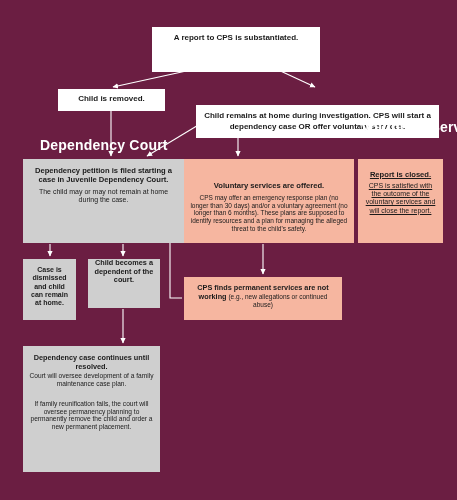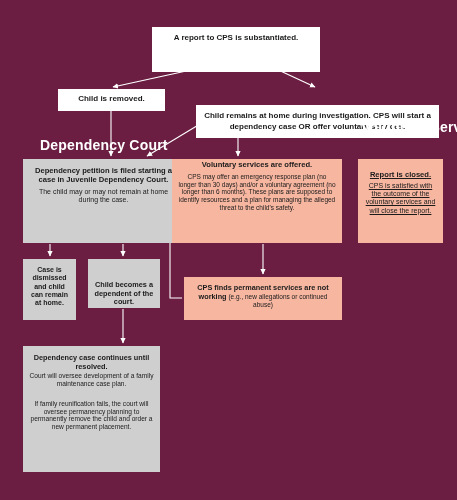--- a/index.html
+++ b/index.html
@@ -69,34 +69,34 @@
 
   #n-removed  { left:58px;  top:89px;  width:107px; height:22px; font-size:8px; padding-top:5px; }
   #n-removed .hd { font-size:8px; }
 
   #n-remains  { left:196px; top:105px;  width:243px; height:33px; font-size:8px; padding-top:6px; }
   #n-remains .hd { font-size:8px; line-height:1.35; }
 
   #n-petition { left:23px;  top:159px; width:161px; height:84px; font-size:7px; padding-top:8px; }
   #n-petition .hd { font-size:7.6px; margin-bottom:3px; }
 
-  #n-voluntary{ left:172px; top:159px; width:170px; height:84px; font-size:6.5px; padding-top:2px; }
+  #n-voluntary{ left:184px; top:159px; width:170px; height:84px; font-size:6.5px; padding-top:23px; }
   #n-voluntary .hd { font-size:7.6px; margin-bottom:3px; }
 
   #n-closed   { left:358px; top:159px; width:85px;  height:84px; font-size:7px; padding-top:12px;text-decoration:underline; }
   #n-closed .hd { font-size:7.6px; margin-bottom:2px; }
 
   #n-notwork  { left:184px; top:277px; width:158px; height:43px; font-size:6.5px; padding-top:7px; }
   #n-notwork .hd { font-size:7.3px; display:inline; }
   #n-notwork .bd { display:inline; }
 
   #n-dismissed{ left:23px;  top:259px; width:53px;  height:61px; font-size:7px; padding-top:7px; }
   #n-dismissed .hd { font-size:7px; }
 
-  #n-dependent{ left:88px;  top:259px; width:72px;  height:49px; font-size:7px; padding-top:22px; }
+  #n-dependent{ left:88px;  top:259px; width:72px;  height:49px; font-size:7px; padding-top:0; }
   #n-dependent .hd { font-size:7.3px; }
 
   #n-continues{ left:23px;  top:346px; width:137px; height:126px; font-size:6.6px; padding-top:8px; }
   #n-continues .hd { font-size:7.3px; margin-bottom:1px; }
   #n-continues .gap { display:block; height:12px; }
 
   #lbl-dep { left:40px;  top:137px; }
   #lbl-vol { left:361px; top:119px; }
 </style>
 </head>

